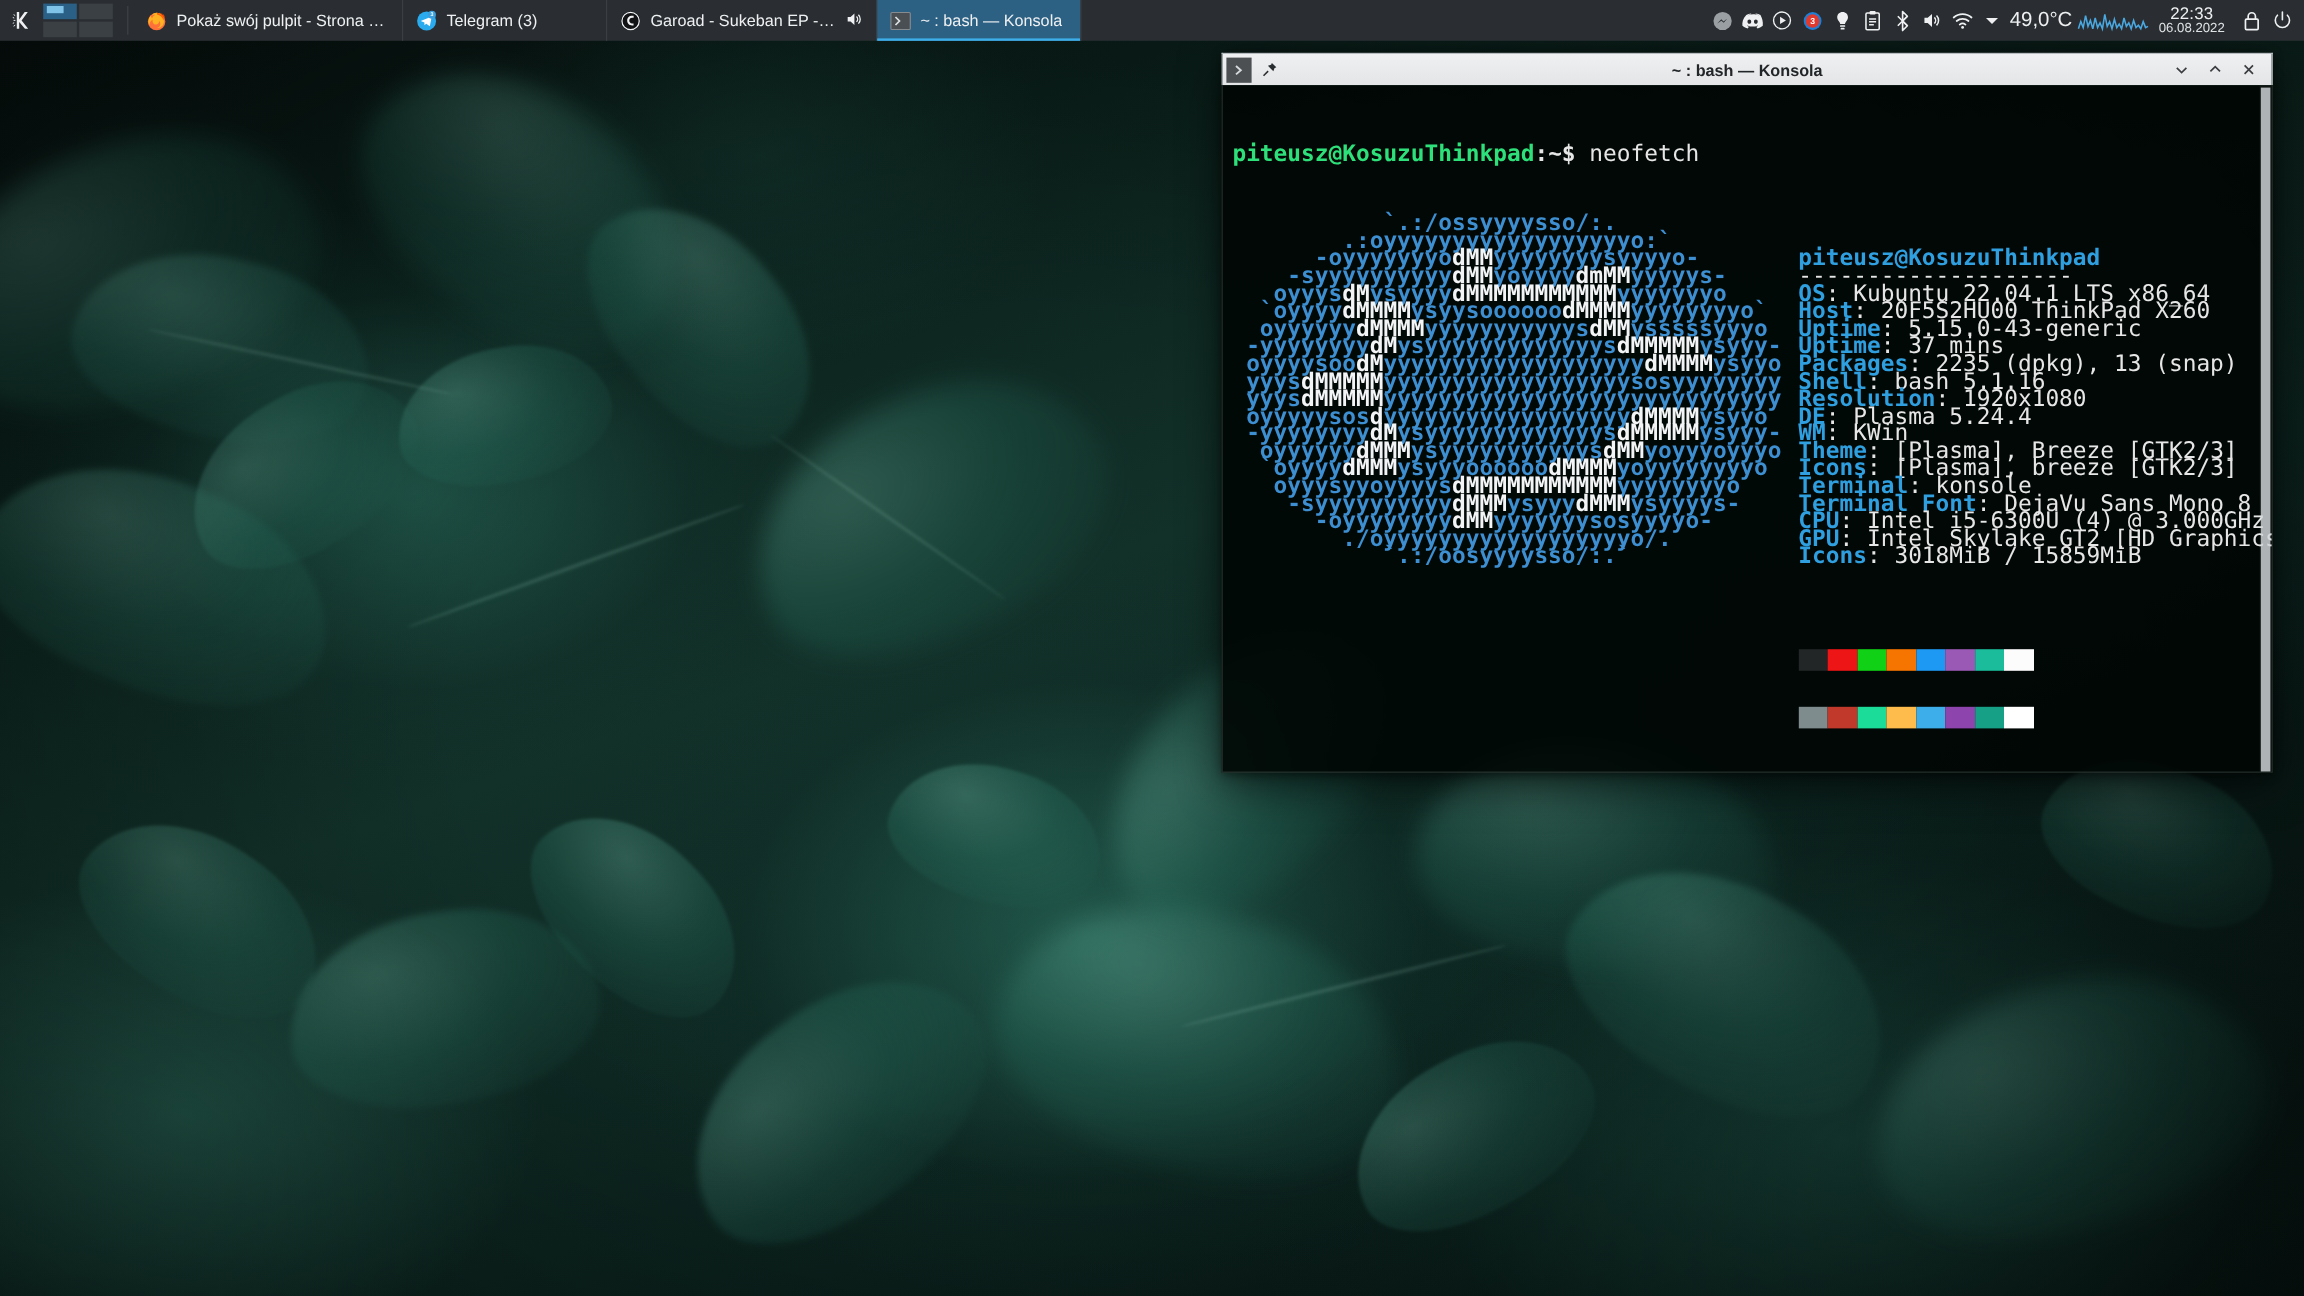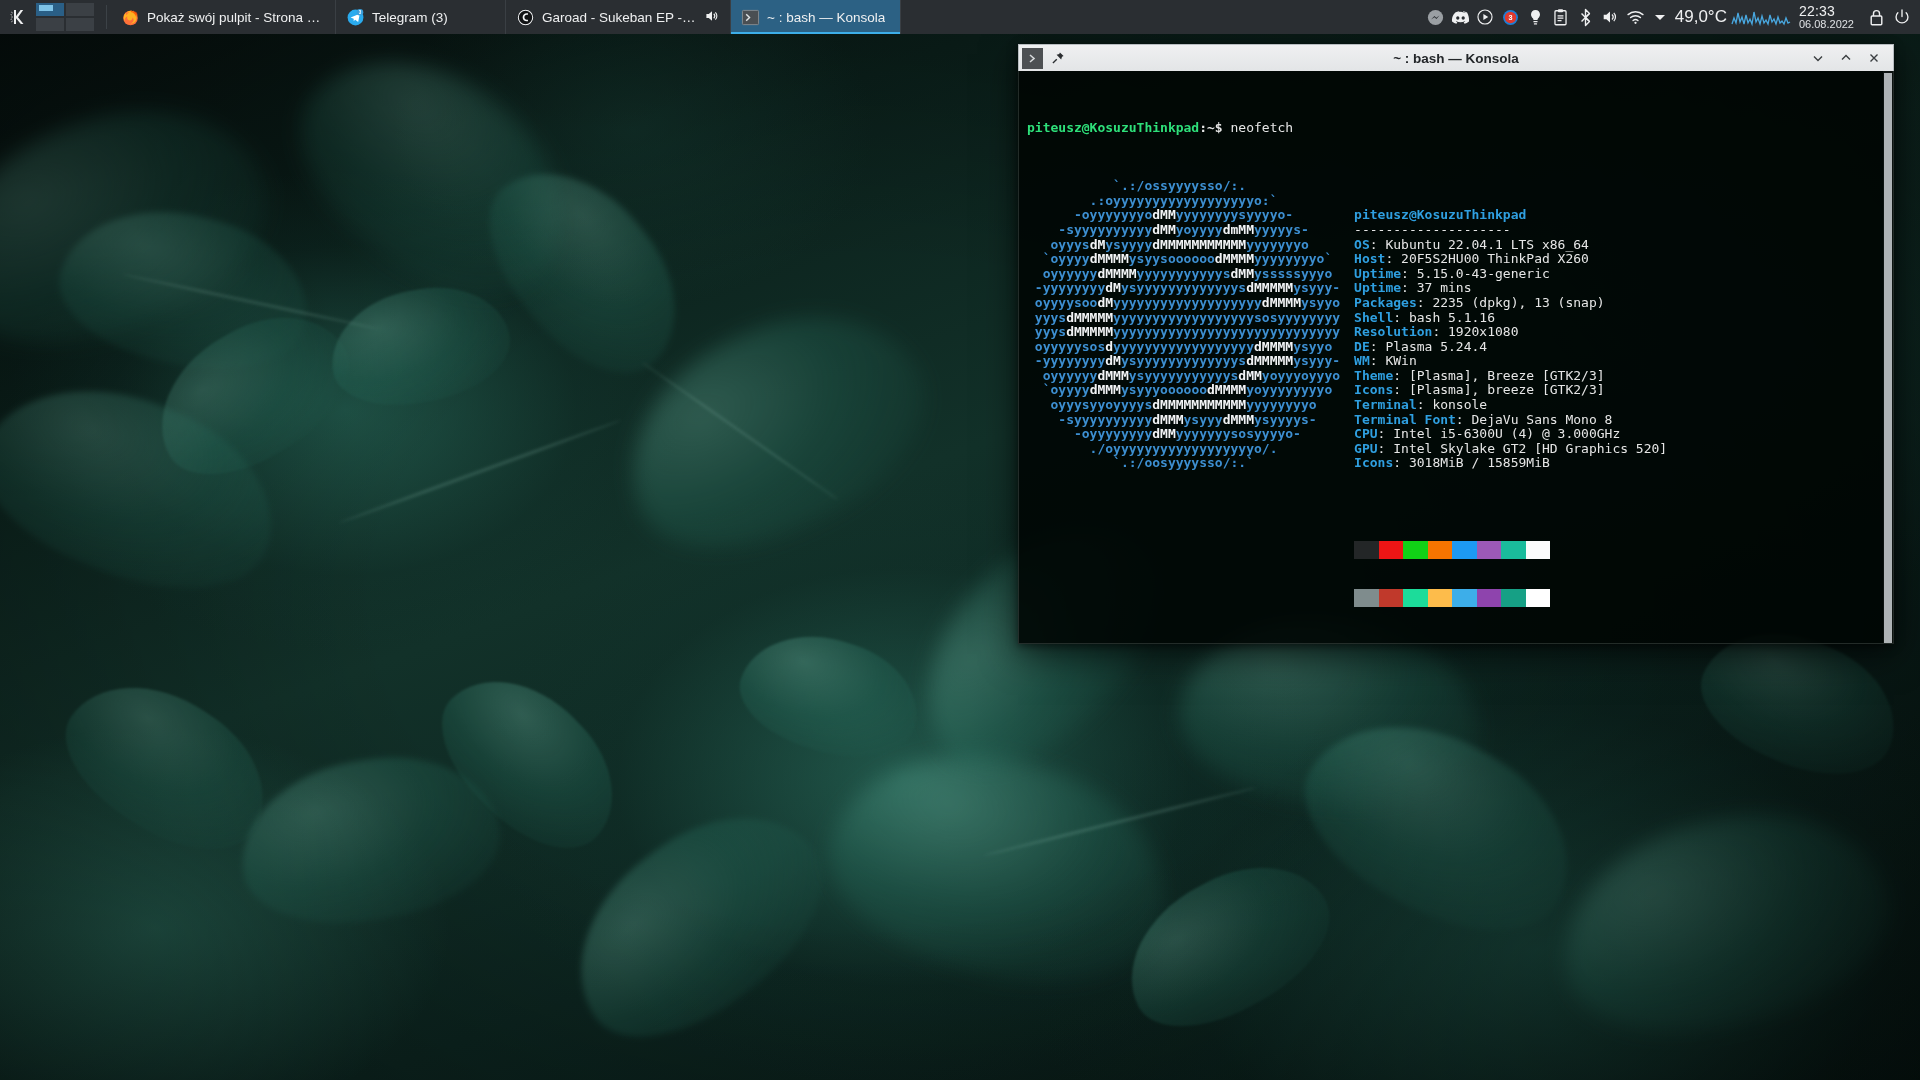--- a/index.html
+++ b/index.html
@@ -80,21 +80,21 @@
 
   #tray {
     margin-left: auto; display: flex; align-items: center; gap: 0px;
     padding-right: 6px;
   }
   .tray-item {
     width: 25px; height: 34px; display: flex; align-items: center; justify-content: center;
     cursor: pointer; position: relative;
   }
   #clock {
-    display: flex; flex-direction: column; justify-content: center;
+    display: flex; flex-direction: column; align-items: center; justify-content: center;
     line-height: 1.02; padding: 0 10px 0 6px; cursor: pointer;
   }
   #clock .t1 { font-size: 14px; letter-spacing: .2px; }
   #clock .t2 { font-size: 11px; color: #dfe2e4; }
   #temp { font-size: 17px; padding: 0 2px 0 2px; }
 
   
   #konsole {
     position: absolute; left: 1018px; top: 44px; width: 876px; height: 600px;
     z-index: 40;
@@ -123,21 +123,21 @@
   }
 
   #term {
     height: 573px; background: rgba(0,5,3,0.90);
     position: relative; overflow: hidden;
     border: 1px solid rgba(70,80,76,0.5); border-top: none;
   }
   #term-inner {
     padding: 6px 0 0 8px;
     font-family: "DejaVu Sans Mono", monospace;
-    font-size: 13px; line-height: 14.6px; white-space: pre;
+    font-size: 19px; line-height: 14.6px; white-space: pre;
   }
   .cmdline { color: #2ee07a; font-weight: bold; }
   .cmdline .path { color: #e6e6e6; font-weight: bold; }
   .cmdline .cmd { color: #e6e6e6; font-weight: normal; }
 
   #fetch { display: flex; margin-top: 0px; }
   #ascii { white-space: pre; font-weight: bold; color: #3d8fd1; }
   #ascii .w { color: #f2f4f6; }
   #info {
     margin-left: 14px; white-space: pre; color: #e6e6e6;

